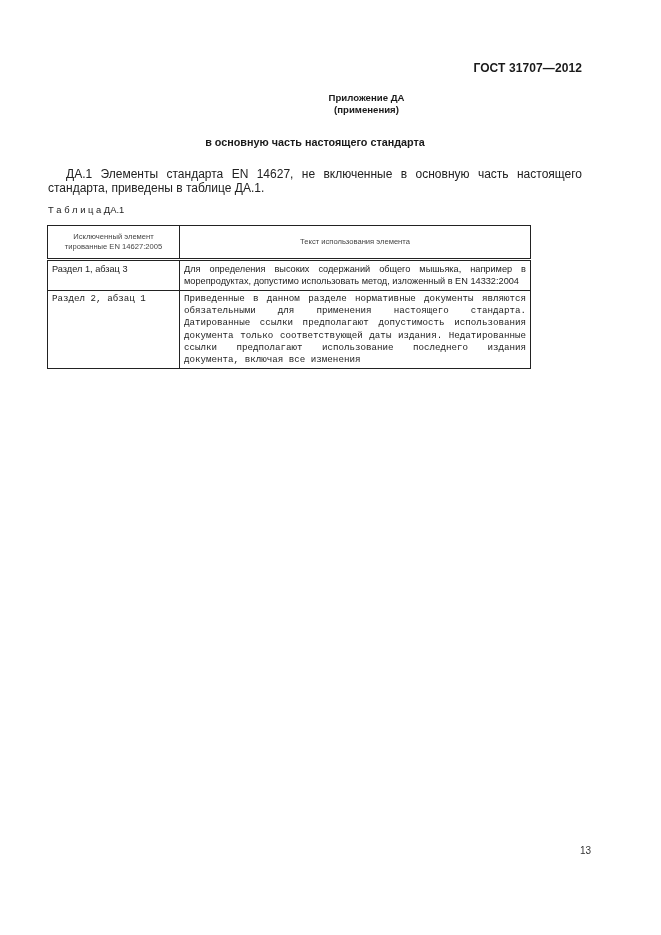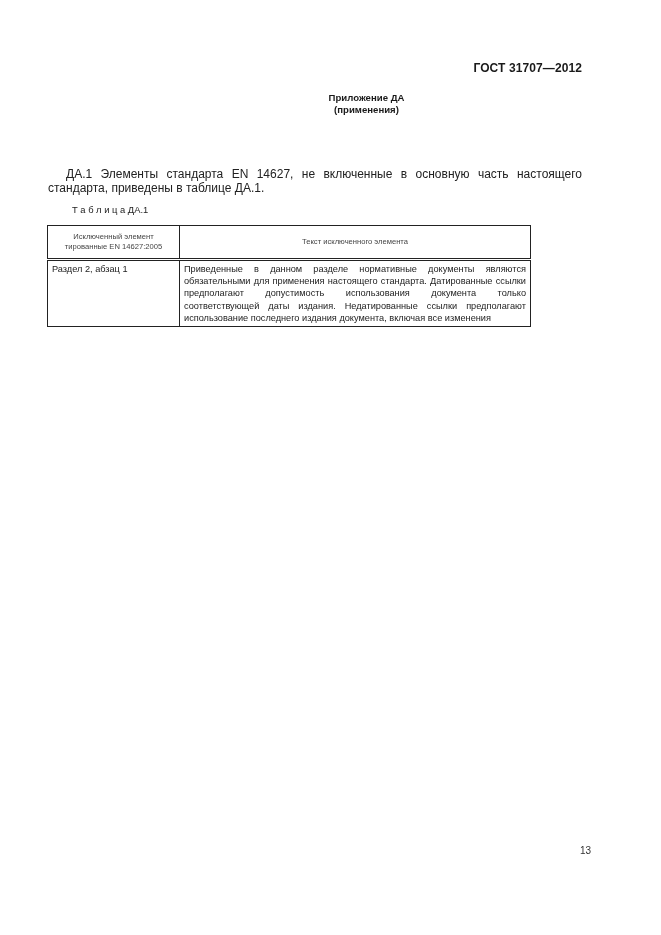--- a/index.html
+++ b/index.html
@@ -54,21 +54,20 @@
       text-align: justify;
       text-indent: 18px;
       color: #222;
     }
     .table-label {
       position: absolute;
       top: 204px;
       left: 48px;
       font-size: 9.4px;
       color: #222;
-      margin-left: 24px;
     }
     table.main {
       position: absolute;
       top: 225px;
       left: 47px;
       width: 484px;
       border-collapse: collapse;
       font-size: 9.2px;
       color: #222;
     }
@@ -84,57 +83,62 @@
       color: #444;
       text-align: center;
       vertical-align: middle;
       height: 28px;
       line-height: 10.5px;
       border-bottom: 3px double #222;
     }
     table.main th.col1 { width: 123px; }
     table.main td.c2 { text-align: justify; }
     table.main tr.r1 td { height: 25px; }
-    table.main tr.r2 td { height: 60px; }
+    table.main tr.r2 td { height: 60px; font-family: Liberation Mono, monospace; }
     .page-num {
       position: absolute;
       top: 845px;
       left: 580px;
       font-size: 10px;
       color: #333;
     }
   </style>
 </head>
 <body>
 
 <div class="doc-code">ГОСТ 31707—2012</div>
 
 <div class="appendix">
   <div>Приложение ДА</div>
   <div>(применения)</div>
 </div>
 
 <div class="title">
+  <div>в основную часть настоящего стандарта</div>
 </div>
 
 <div class="para">ДА.1 Элементы стандарта EN 14627,  не включенные в основную часть настоящего стандарта, приведены в таблице ДА.1.</div>
 
 <div class="table-label">Т а б л и ц а ДА.1</div>
 
 <table class="main">
   <thead>
     <tr>
       <th class="col1">
         <div>Исключенный элемент</div>
         <div>тированные EN 14627:2005</div>
       </th>
-      <th>Текст исключенного элемента</th>
+      <th>Текст использования элемента</th>
     </tr>
   </thead>
   <tbody>
+    <tr class="r1">
+      <td>Раздел 1, абзац 3</td>
+      <td class="c2">Для определения высоких содержаний общего мышьяка, например в морепродук­тах, допустимо использовать метод, изложенный в EN 14332:2004</td>
+    </tr>
     <tr class="r2">
       <td>Раздел 2, абзац 1</td>
       <td class="c2">Приведенные в данном разделе нормативные документы являются обязательными для применения настоящего стандарта. Датированные ссылки предполагают допу­стимость использования документа только соответствующей даты издания. Неда­тированные ссылки предполагают использование последнего издания документа, включая все изменения</td>
     </tr>
   </tbody>
 </table>
 
 <div class="page-num">13</div>
 
 </body></html>

